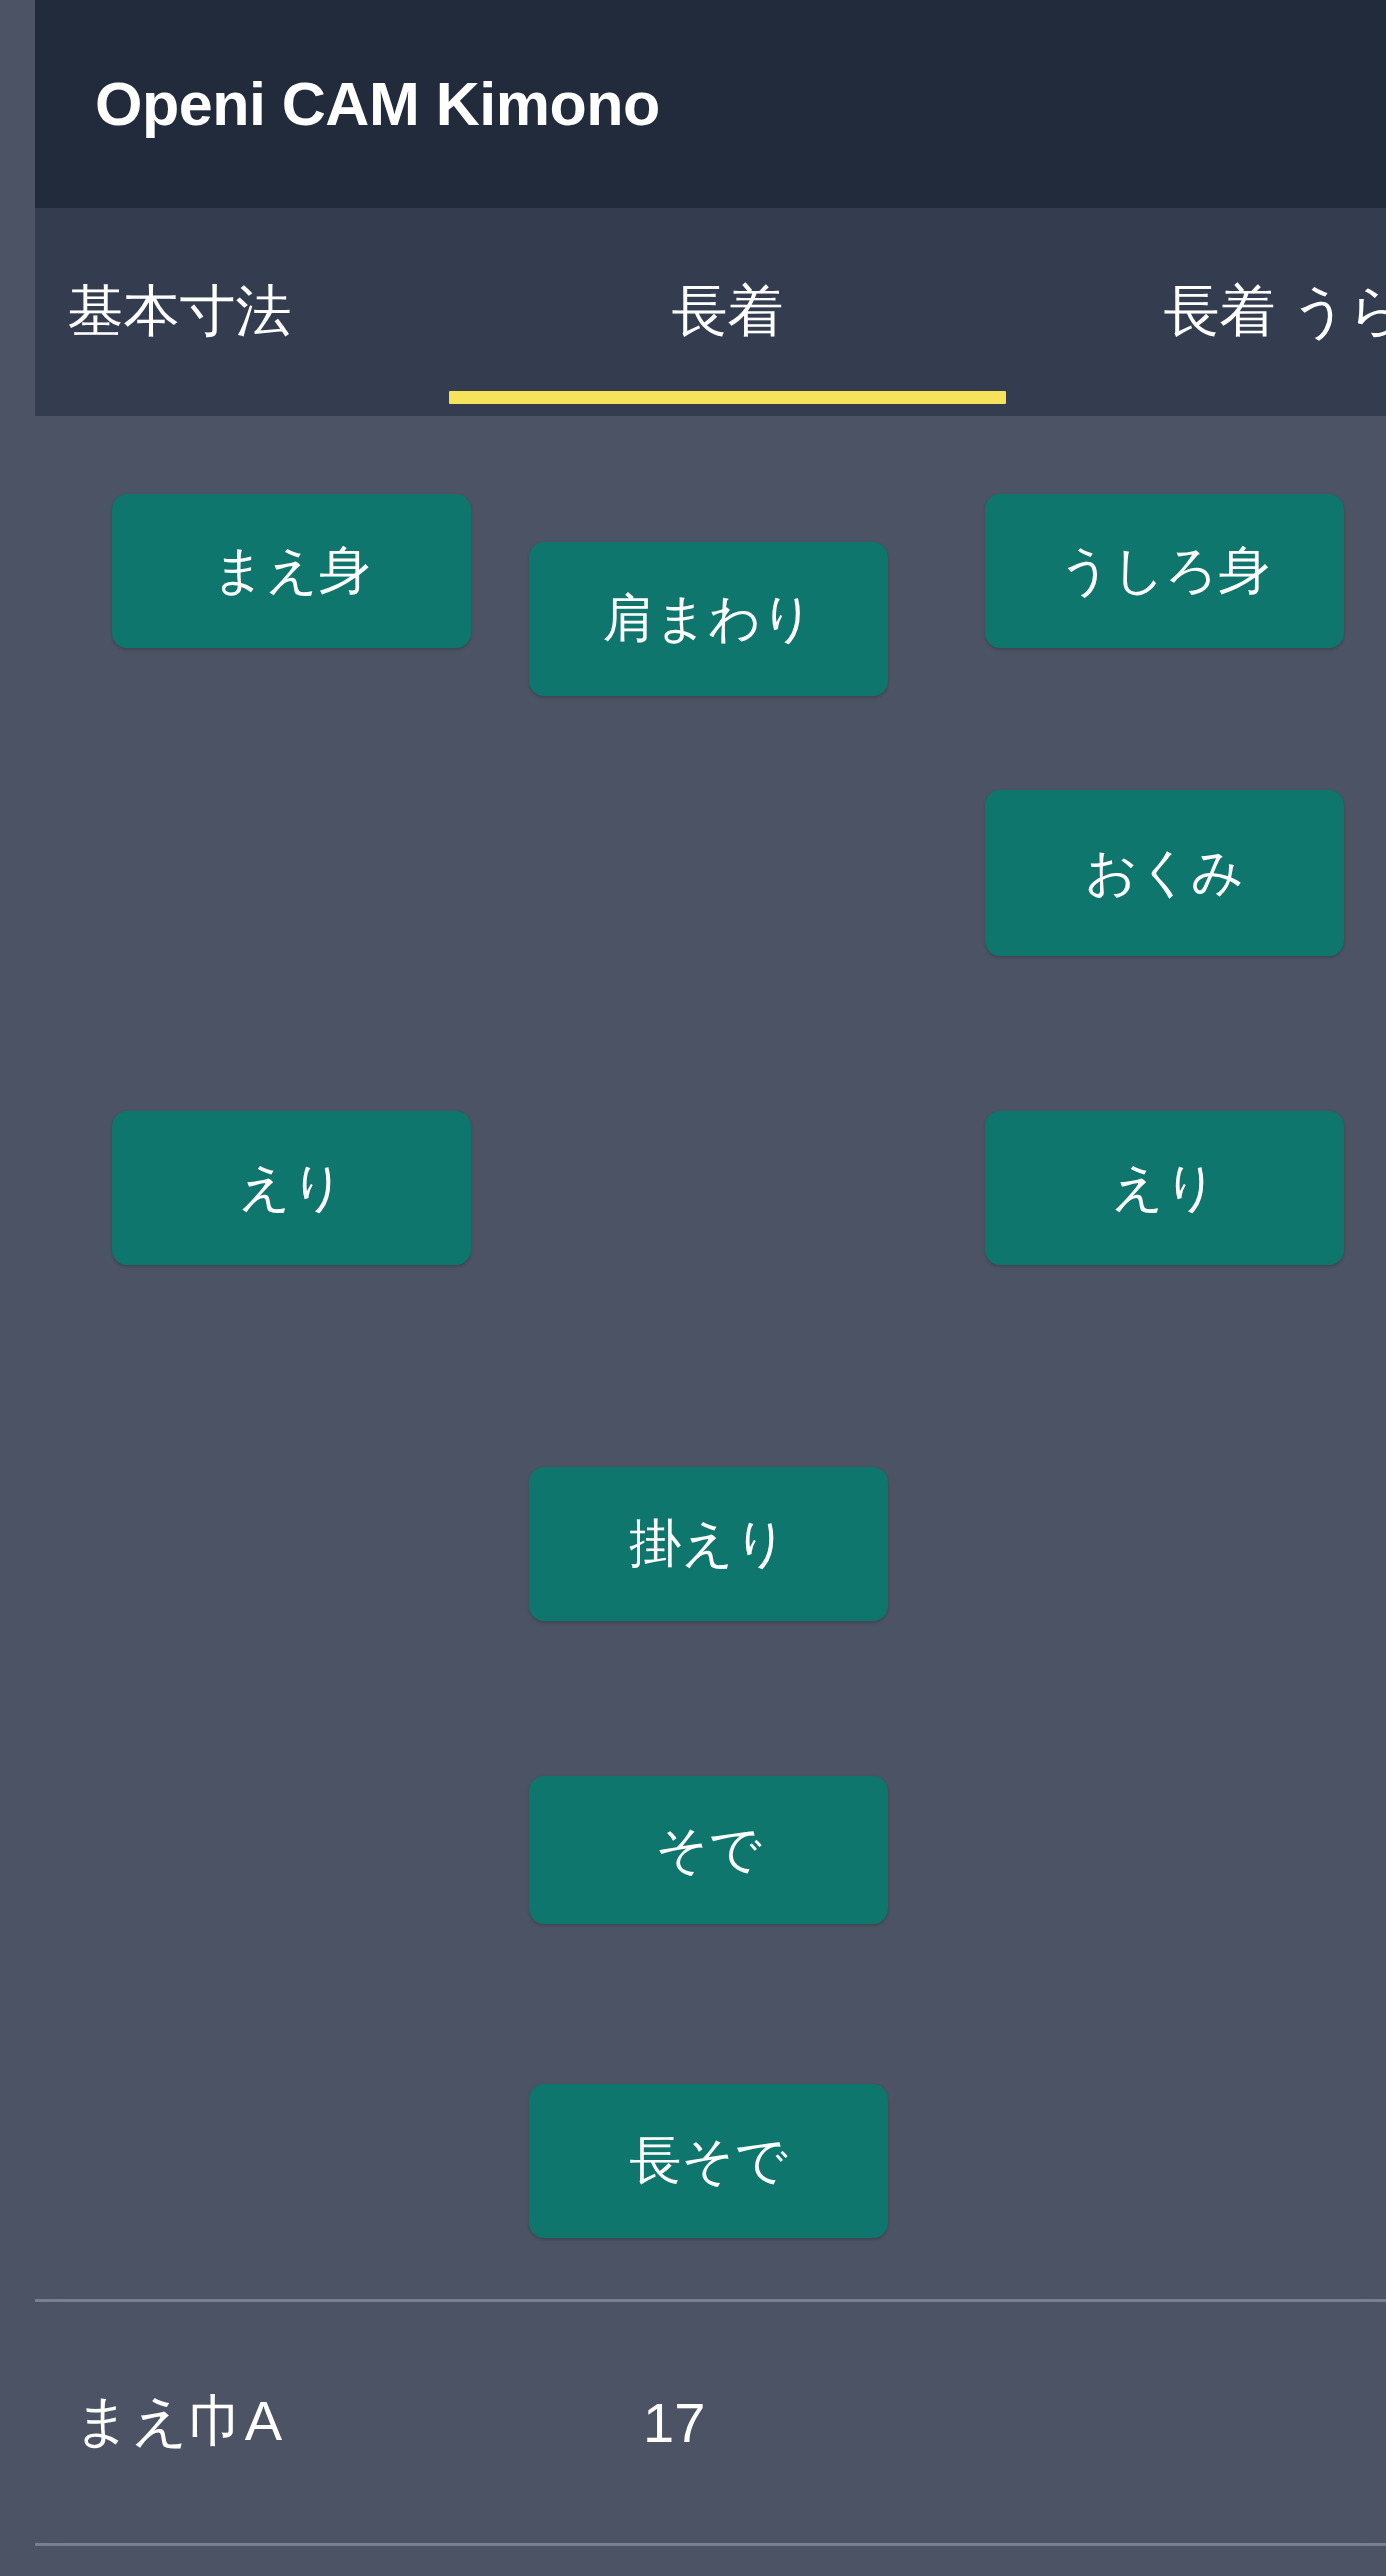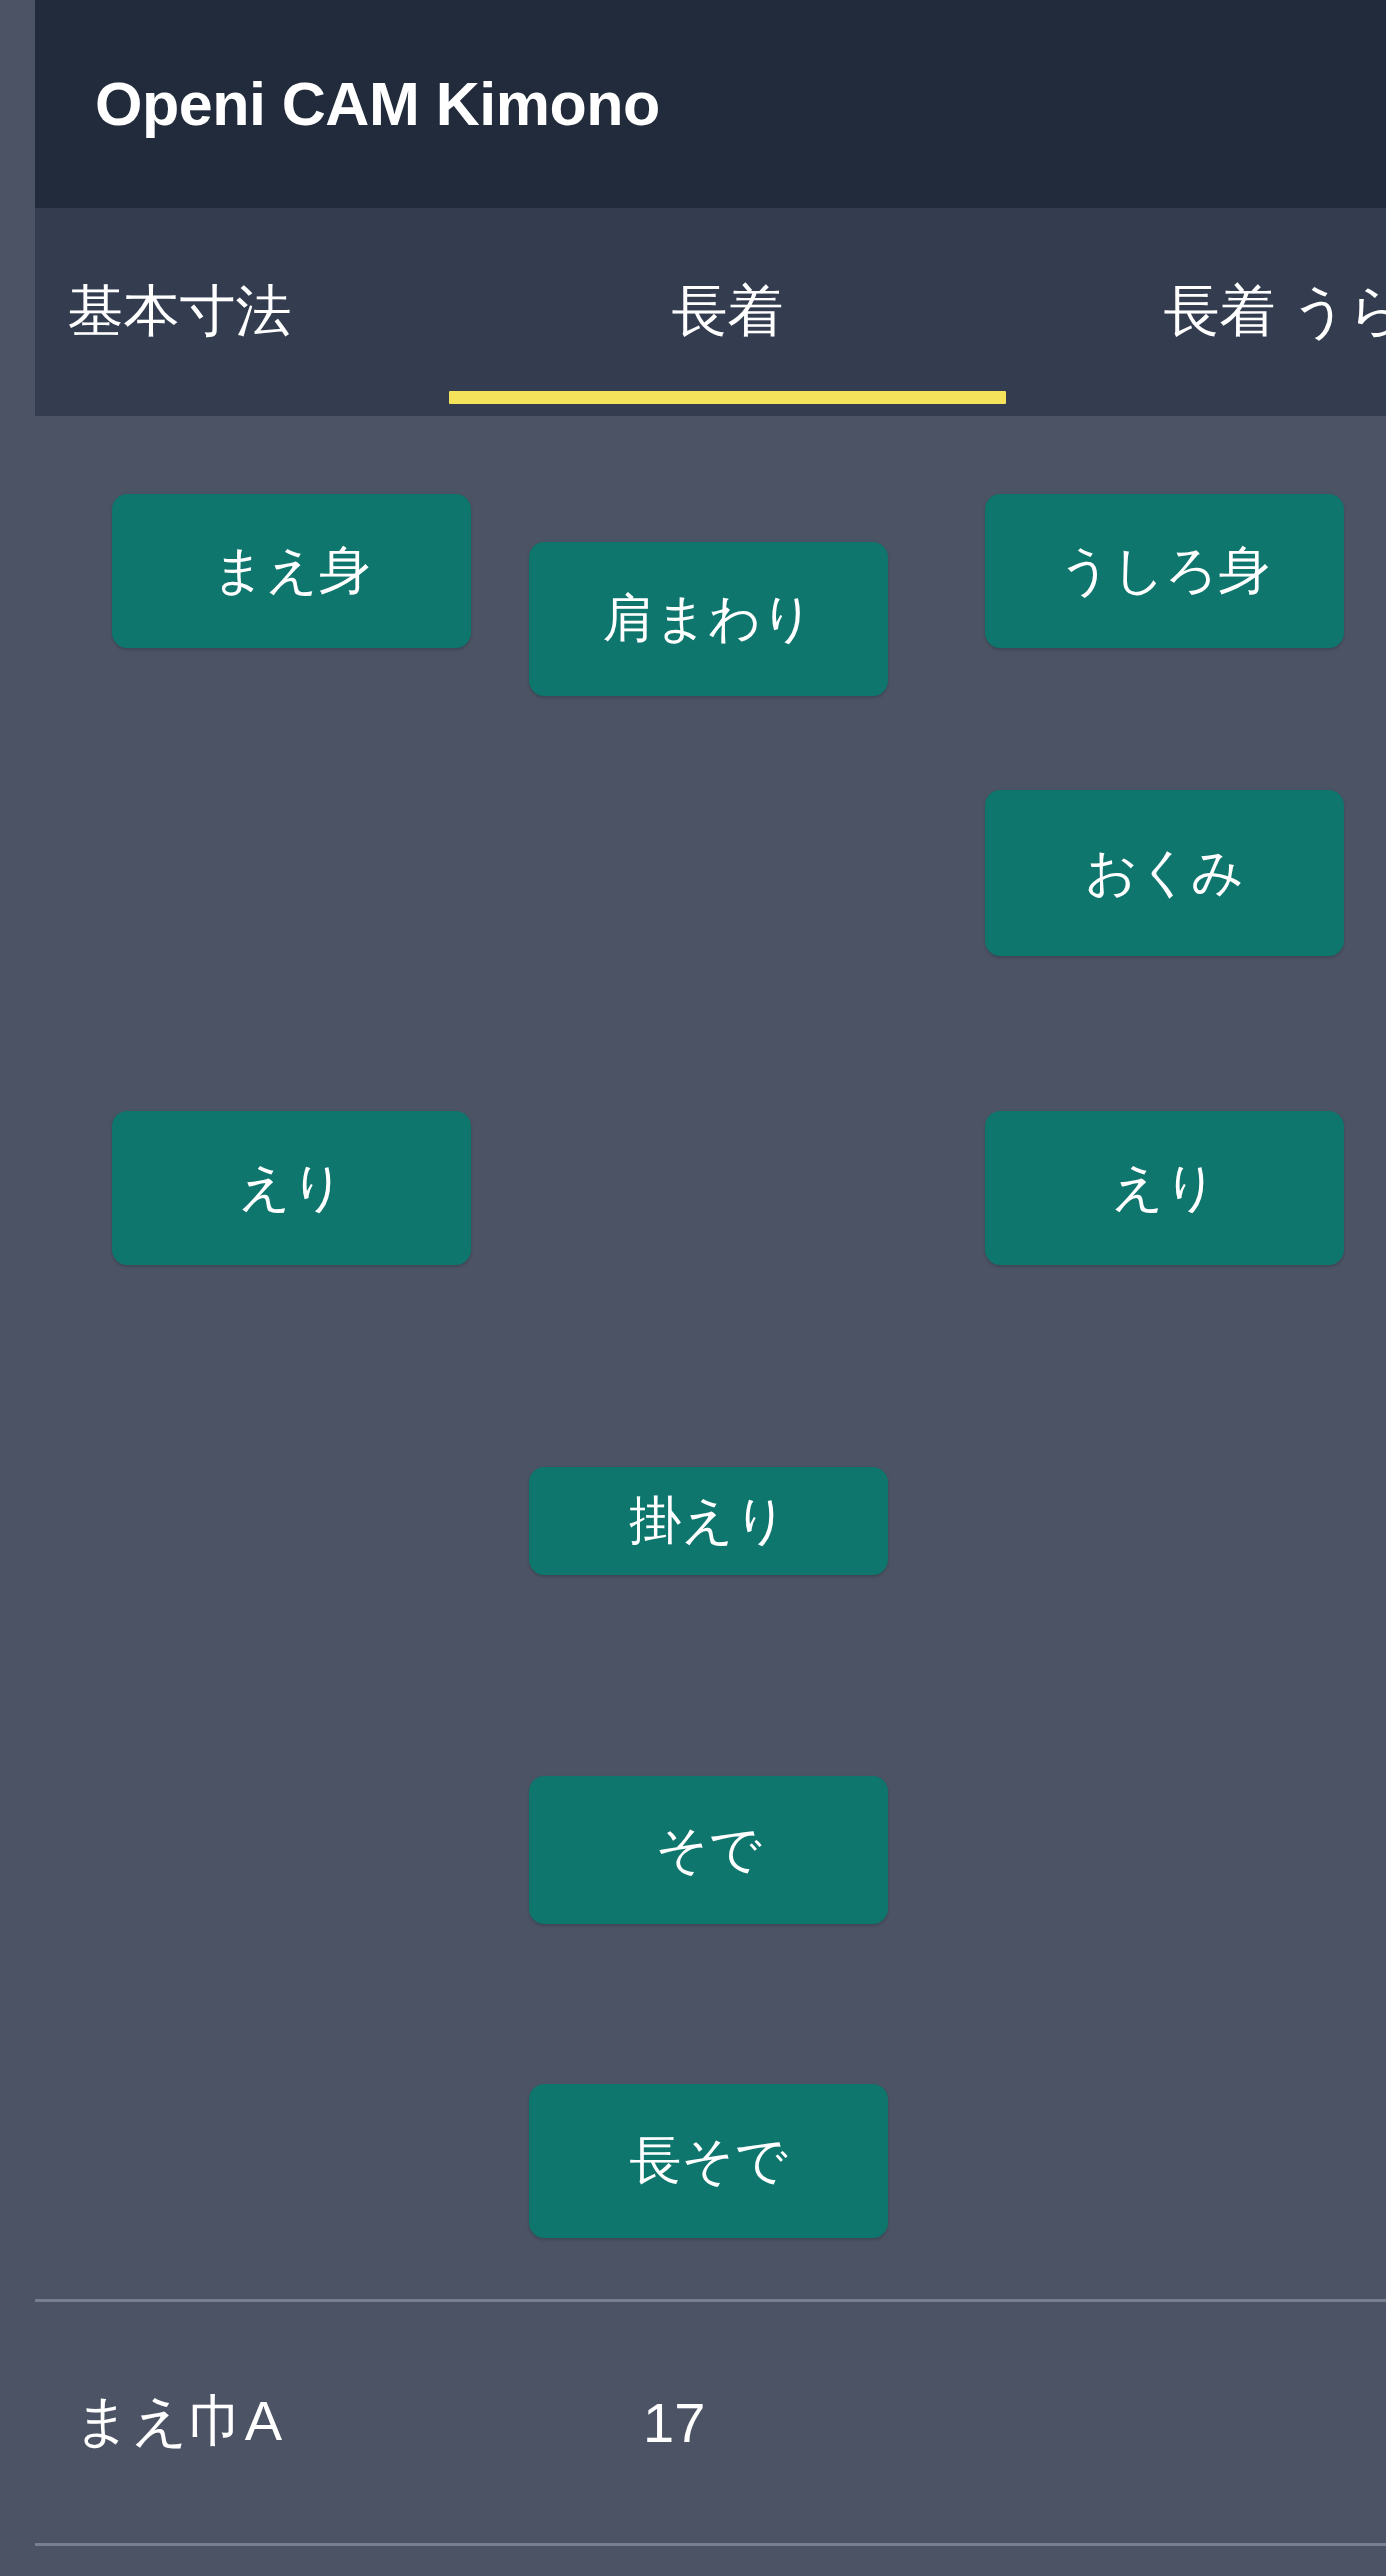--- a/index.html
+++ b/index.html
@@ -108,21 +108,21 @@
 
   
   .col-0 { left: 77px;  width: 359px; }
   .col-1 { left: 494px; width: 359px; margin-top: 48px; }
   .col-2 { left: 950px; width: 359px; }
 
   
   .row-0 { top: 78px;   height: 154px; }
   .row-1 { top: 374px;  height: 166px; }
   .row-2 { top: 695px;  height: 154px; }
-  .row-3 { top: 1003px; height: 108px; }
+  .row-3 { top: 1003px; height: 154px; }
   .row-4 { top: 1312px; height: 148px; }
   .row-5 { top: 1620px; height: 154px; }
 
   
   .bottom-list {
     position: absolute;
     left: 0;
     right: 0;
     bottom: 0;
     height: 277px;

